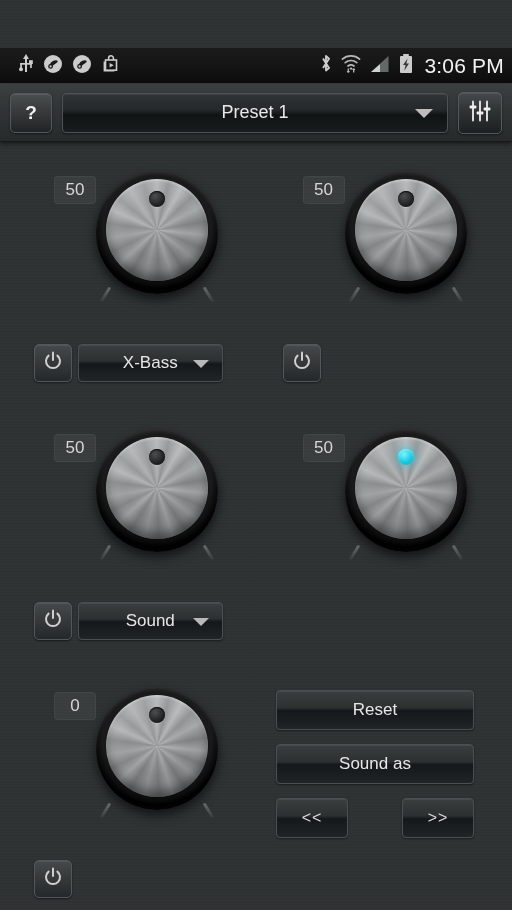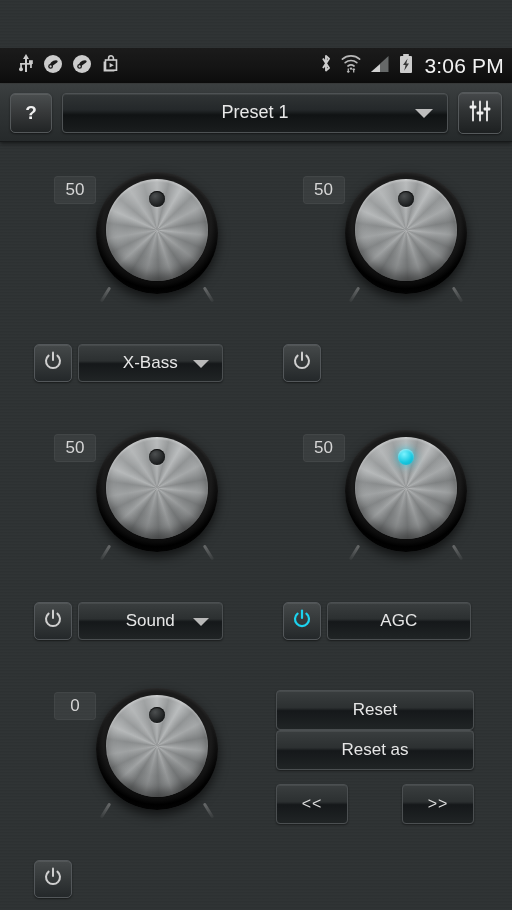--- a/index.html
+++ b/index.html
@@ -281,20 +281,21 @@
     height: 40px;
     border-radius: 4px;
     background: linear-gradient(180deg,#3a3e3f 0%, #2c3031 44%, #15181a 52%, #202425 100%);
     border: 1px solid #4b4f51;
     box-shadow: inset 0 1px 0 rgba(255,255,255,.07), 0 1px 2px rgba(0,0,0,.45);
     color: #e6e6e6;
     font-size: 17px;
     font-family: "Liberation Sans", sans-serif;
     display: flex; align-items: center; justify-content: center;
     cursor: pointer;
+    margin-bottom: 14px;
     text-align: center;
   }
   .nav-row { display: flex; gap: 14px; margin-top: 14px; }
   .nav-btn {
     width: 72px;
     height: 40px;
     border-radius: 4px;
     background: linear-gradient(180deg,#3a3e3f 0%, #2c3031 44%, #15181a 52%, #202425 100%);
     border: 1px solid #4b4f51;
     box-shadow: inset 0 1px 0 rgba(255,255,255,.07), 0 1px 2px rgba(0,0,0,.45);
@@ -510,33 +511,20 @@
           <div class="knob-wrap">
             <span class="tick min"></span>
             <span class="tick max"></span>
             <div class="knob-ring"></div>
             <div class="knob-face">
               <div class="knob-sheen"></div>
               <div class="knob-dot on"></div>
             </div>
           </div>
         </div>
-        <div class="ctrl-row">
-          <div class="pwr">
-            <span>
-              <svg width="20" height="20" viewBox="0 0 20 20">
-                <path d="M5.6 4.6 A7 7 0 1 0 14.4 4.6" fill="none" stroke="#1cd2ee" stroke-width="2.2" stroke-linecap="round"></path>
-                <line x1="10" y1="1.6" x2="10" y2="9" stroke="#1cd2ee" stroke-width="2.2" stroke-linecap="round"></line>
-              </svg>
-            </span>
-          </div>
-          <div class="sel">
-            <span class="sel-label">AGC</span>
-          </div>
-        </div>
       </div>
 
     </div>
 
     <div class="row">
 
       <div class="cell">
         <div class="knob-area">
           <div class="badge">0</div>
           <div class="knob-wrap">
@@ -561,21 +549,21 @@
         </div>
       </div>
 
       <div class="cell"></div>
 
     </div>
   </div>
 
   <div class="actions">
     <div class="act-btn">Reset</div>
-    <div class="act-btn">Reset as</div>
+    <div class="act-btn">Sound as</div>
     <div class="nav-row">
       <div class="nav-btn">&lt;&lt;</div>
       <div class="nav-spacer"></div>
       <div class="nav-btn">&gt;&gt;</div>
     </div>
   </div>
 
 </div>
 
 </body></html>

